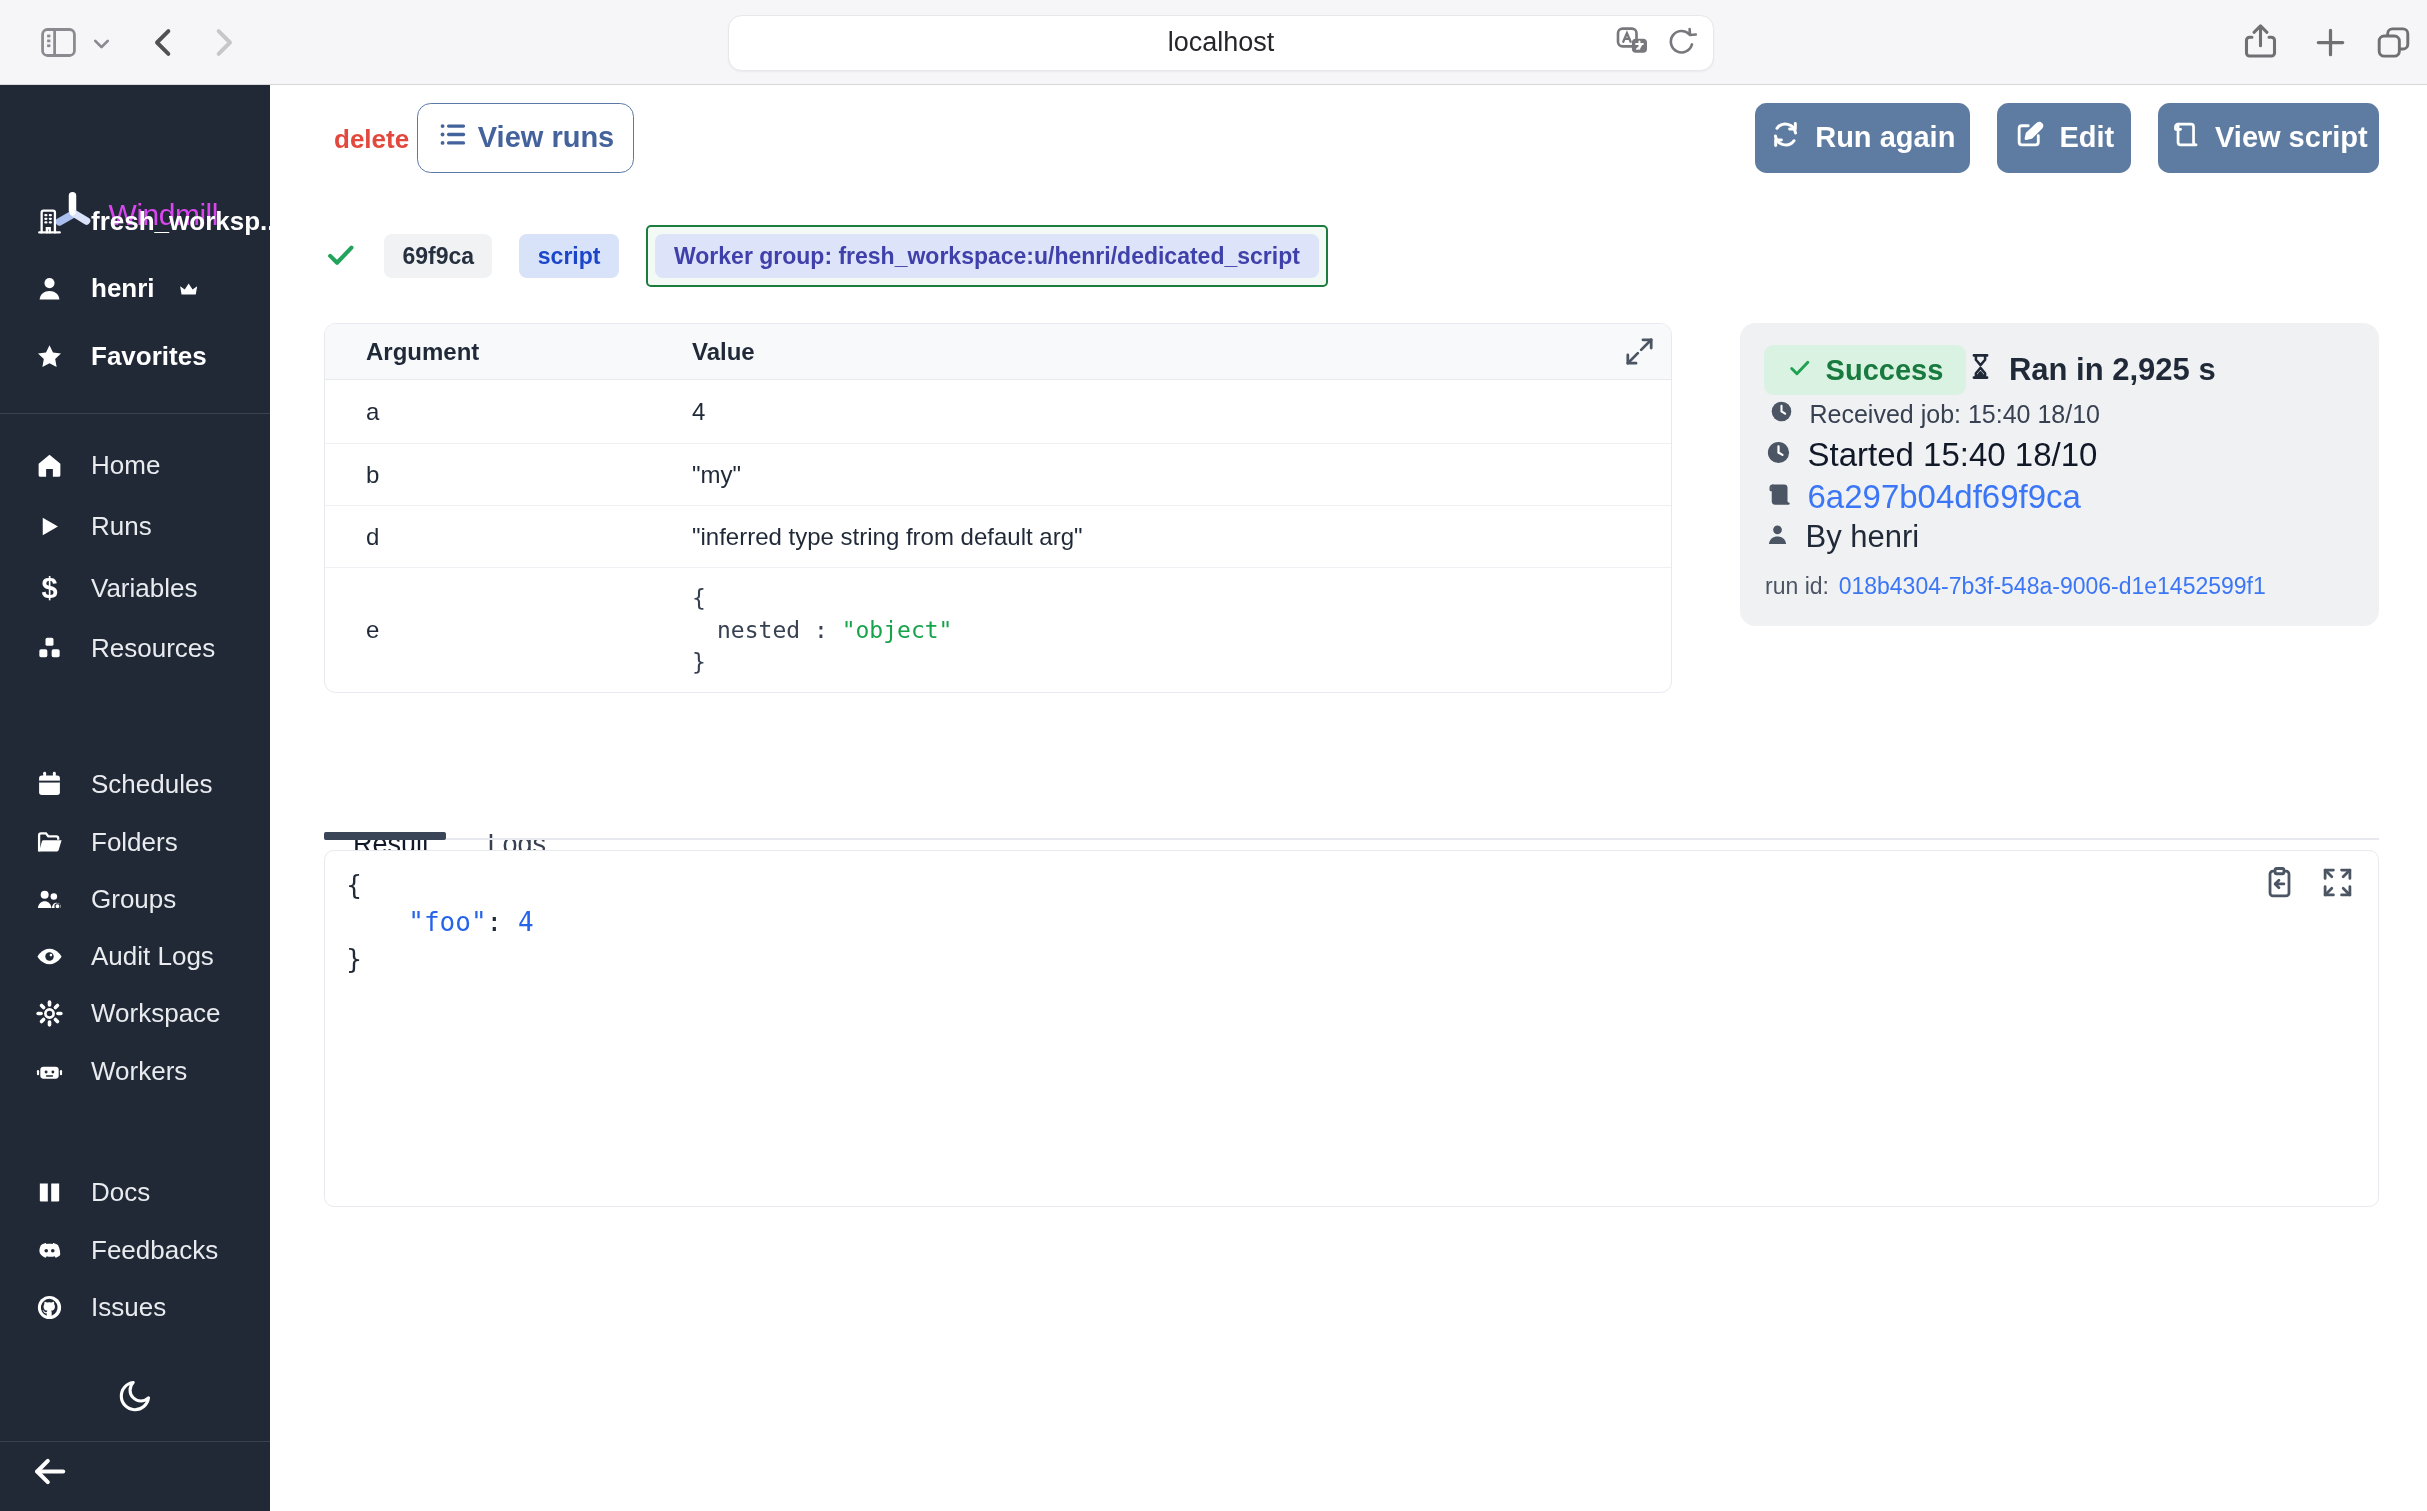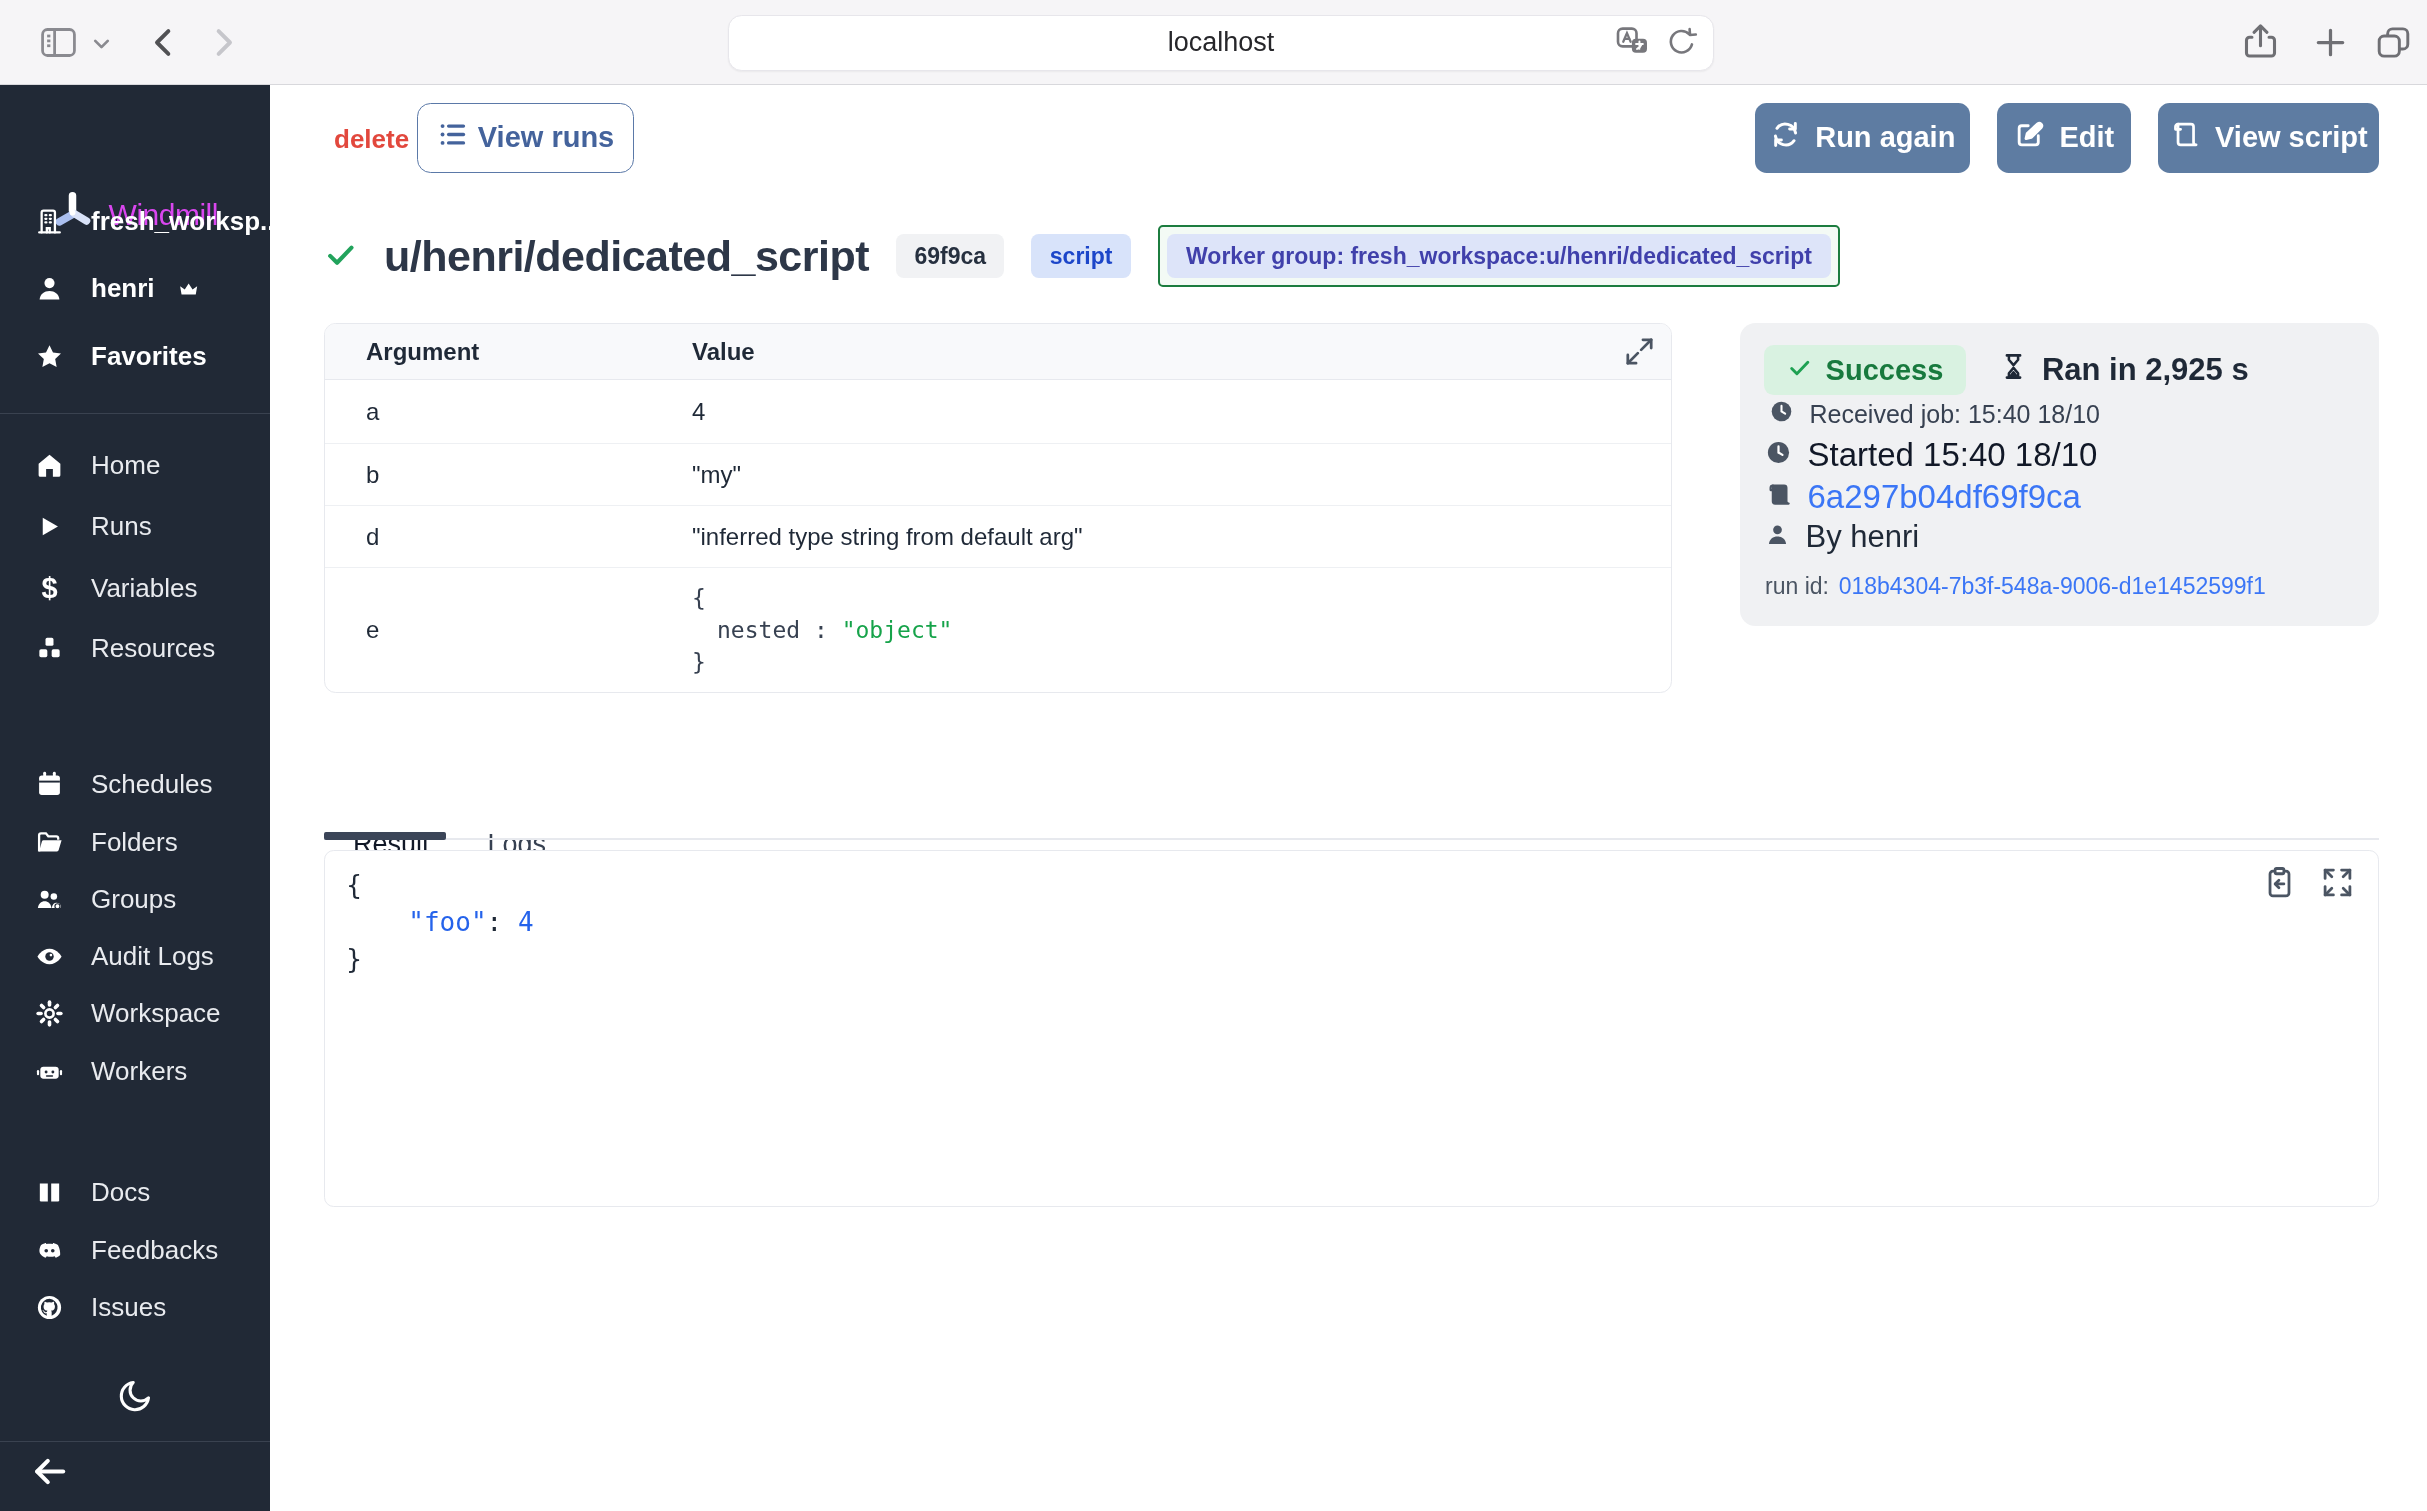--- a/index.html
+++ b/index.html
@@ -52,21 +52,21 @@
   .t-row:last-child { border-bottom:none; }
   .rh66 { height:64px; } .rh64 { height:62px; } .rh128 { height:124px; }
   .t-expand { position:absolute; right:15.5px; top:10.7px; cursor:pointer; }
   .mono { font-family:"DejaVu Sans Mono",monospace; }
   .ejson { font-size:23px; line-height:32px; color:#374151; }
   .ejson .ind { padding-left:25px; }
   .g { color:#16a34a; }
 
   
   .info-card { position:absolute; left:1470px; top:238px; width:639px; height:303px; background:#f0f1f3; border-radius:15.5px; }
-  .status-line { position:absolute; left:24px; top:22px; display:flex; align-items:center; gap:33px; }
+  .status-line { position:absolute; left:24px; top:22px; display:flex; align-items:center; }
   .success-badge { background:#d9f2e1; color:#187a3e; font-size:29px; font-weight:600; padding:8.7px 23px; border-radius:9.7px; display:flex; align-items:center; gap:13.6px; }
   .ran { display:flex; align-items:center; gap:13.6px; font-size:31px; font-weight:600; color:#1f2937; }
   .inforow { position:absolute; display:flex; align-items:center; gap:15.5px; }
   .r-received { left:29px; top:76px; font-size:25px; color:#374151; }
   .r-started  { left:25px; top:113px; font-size:33px; color:#111827; }
   .r-job      { left:25px; top:155px; font-size:33px; }
   .r-by       { left:25px; top:196px; font-size:31px; color:#1f2937; }
   .r-runid    { left:25px; top:250px; font-size:23px; color:#4b5563; }
   .blue-link { color:#3b76f6; cursor:pointer; }
 
@@ -408,21 +408,20 @@
       </span>
       <span>View script</span>
     </button>
 
     <div class="title-row">
       <span>
         <svg width="33" height="33" viewBox="0 0 24 24" fill="none" stroke="#22a35c" stroke-width="3" stroke-linecap="round" stroke-linejoin="round">
             <path d="M4.5 13l5 5L20 7"></path>
           </svg>
       </span>
-      <span class="page-title">u/henri/dedicated_script</span>
       <span class="badge badge-hash">69f9ca</span>
       <span class="badge badge-kind">script</span>
       <span class="worker-box">
         <span class="worker-badge" style="display:inline-block">Worker group: fresh_workspace:u/henri/dedicated_script</span>
       </span>
     </div>
 
     <section class="args-table">
       <div class="t-head">
         <span class="c-name">Argument</span>

